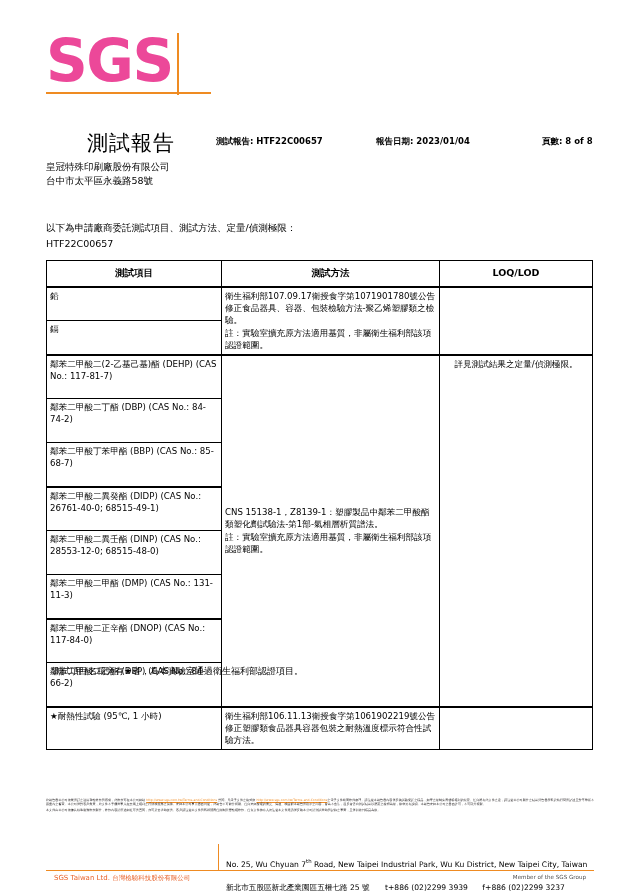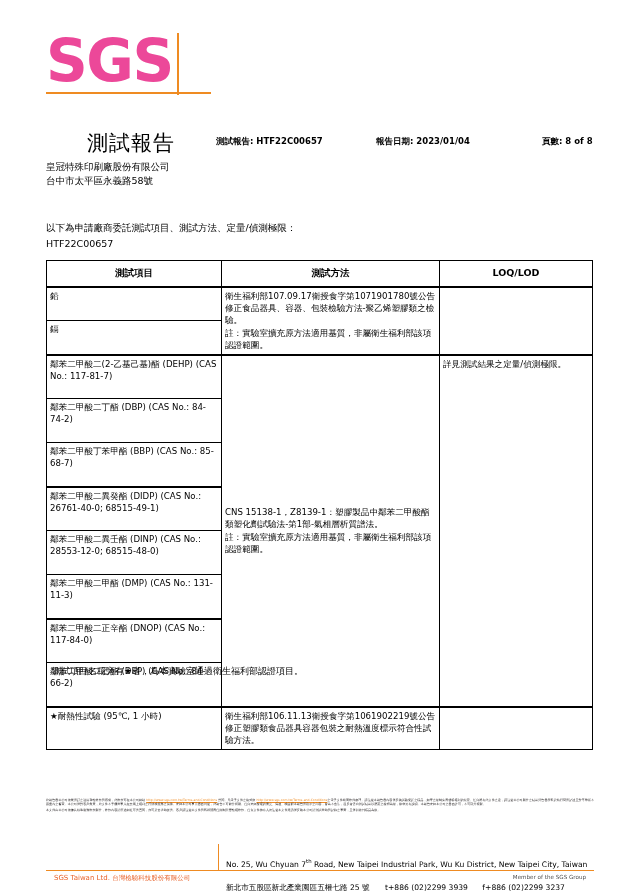--- a/index.html
+++ b/index.html
@@ -103,21 +103,21 @@
     vertical-align: middle;
     border-bottom-width: 2px;
   }
   col.c1 { width: 175px; }
   col.c2 { width: 218px; }
   col.c3 { width: 153px; }
 
   td.item { height: 27px; }
   td.item-tall { height: 44px; }
   td.method { vertical-align: top; }
-  td.loq { text-align: left; vertical-align: middle; }
+  td.loq { text-align: center; vertical-align: middle; }
   .thickline { border-bottom-width: 2px !important; }
 
   
   .footnote { position: absolute; left: 52px; top: 665px; font-size: 9px; }
 
   
   .legal {
     position: absolute;
     left: 46px;
     top: 798px;

